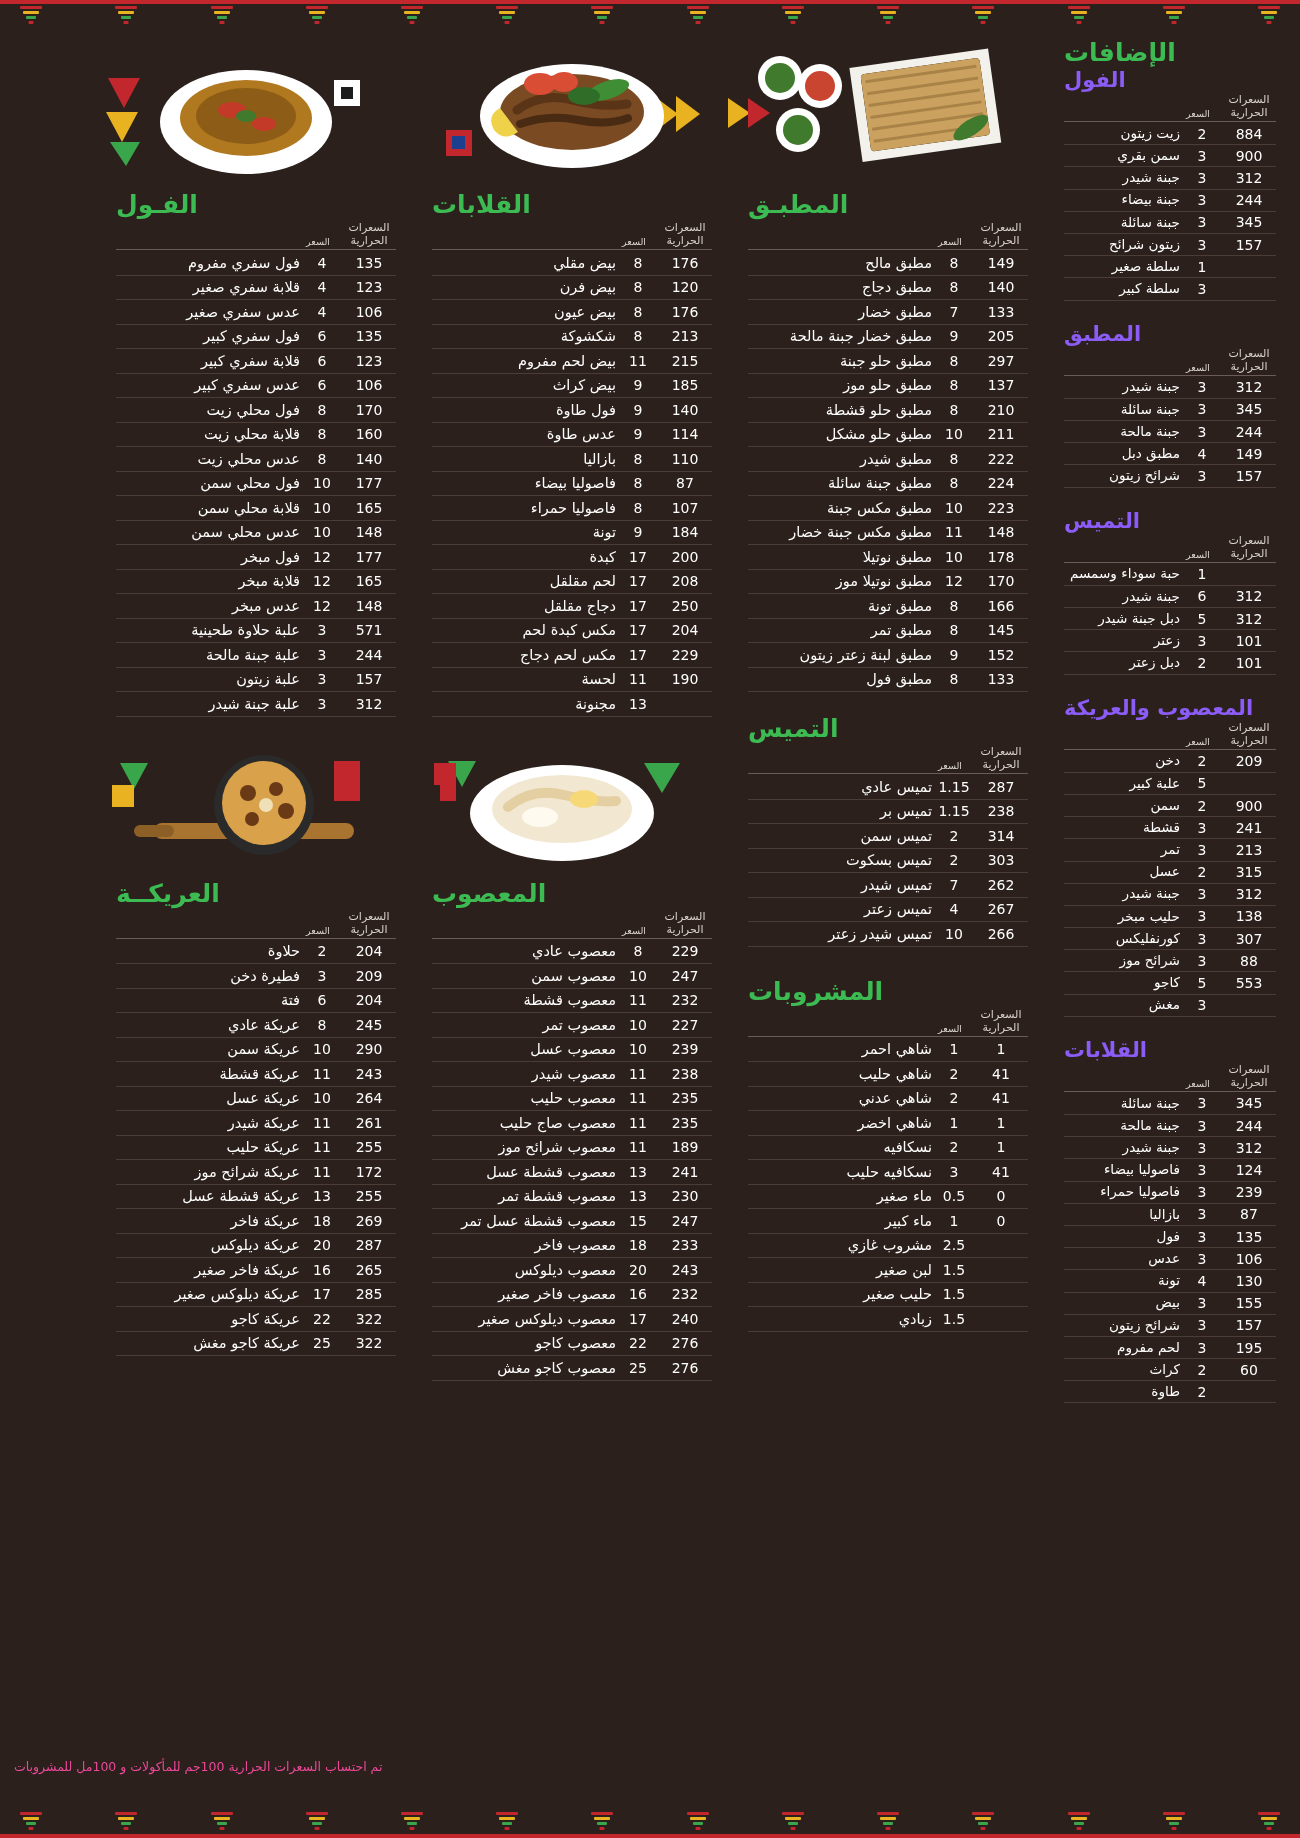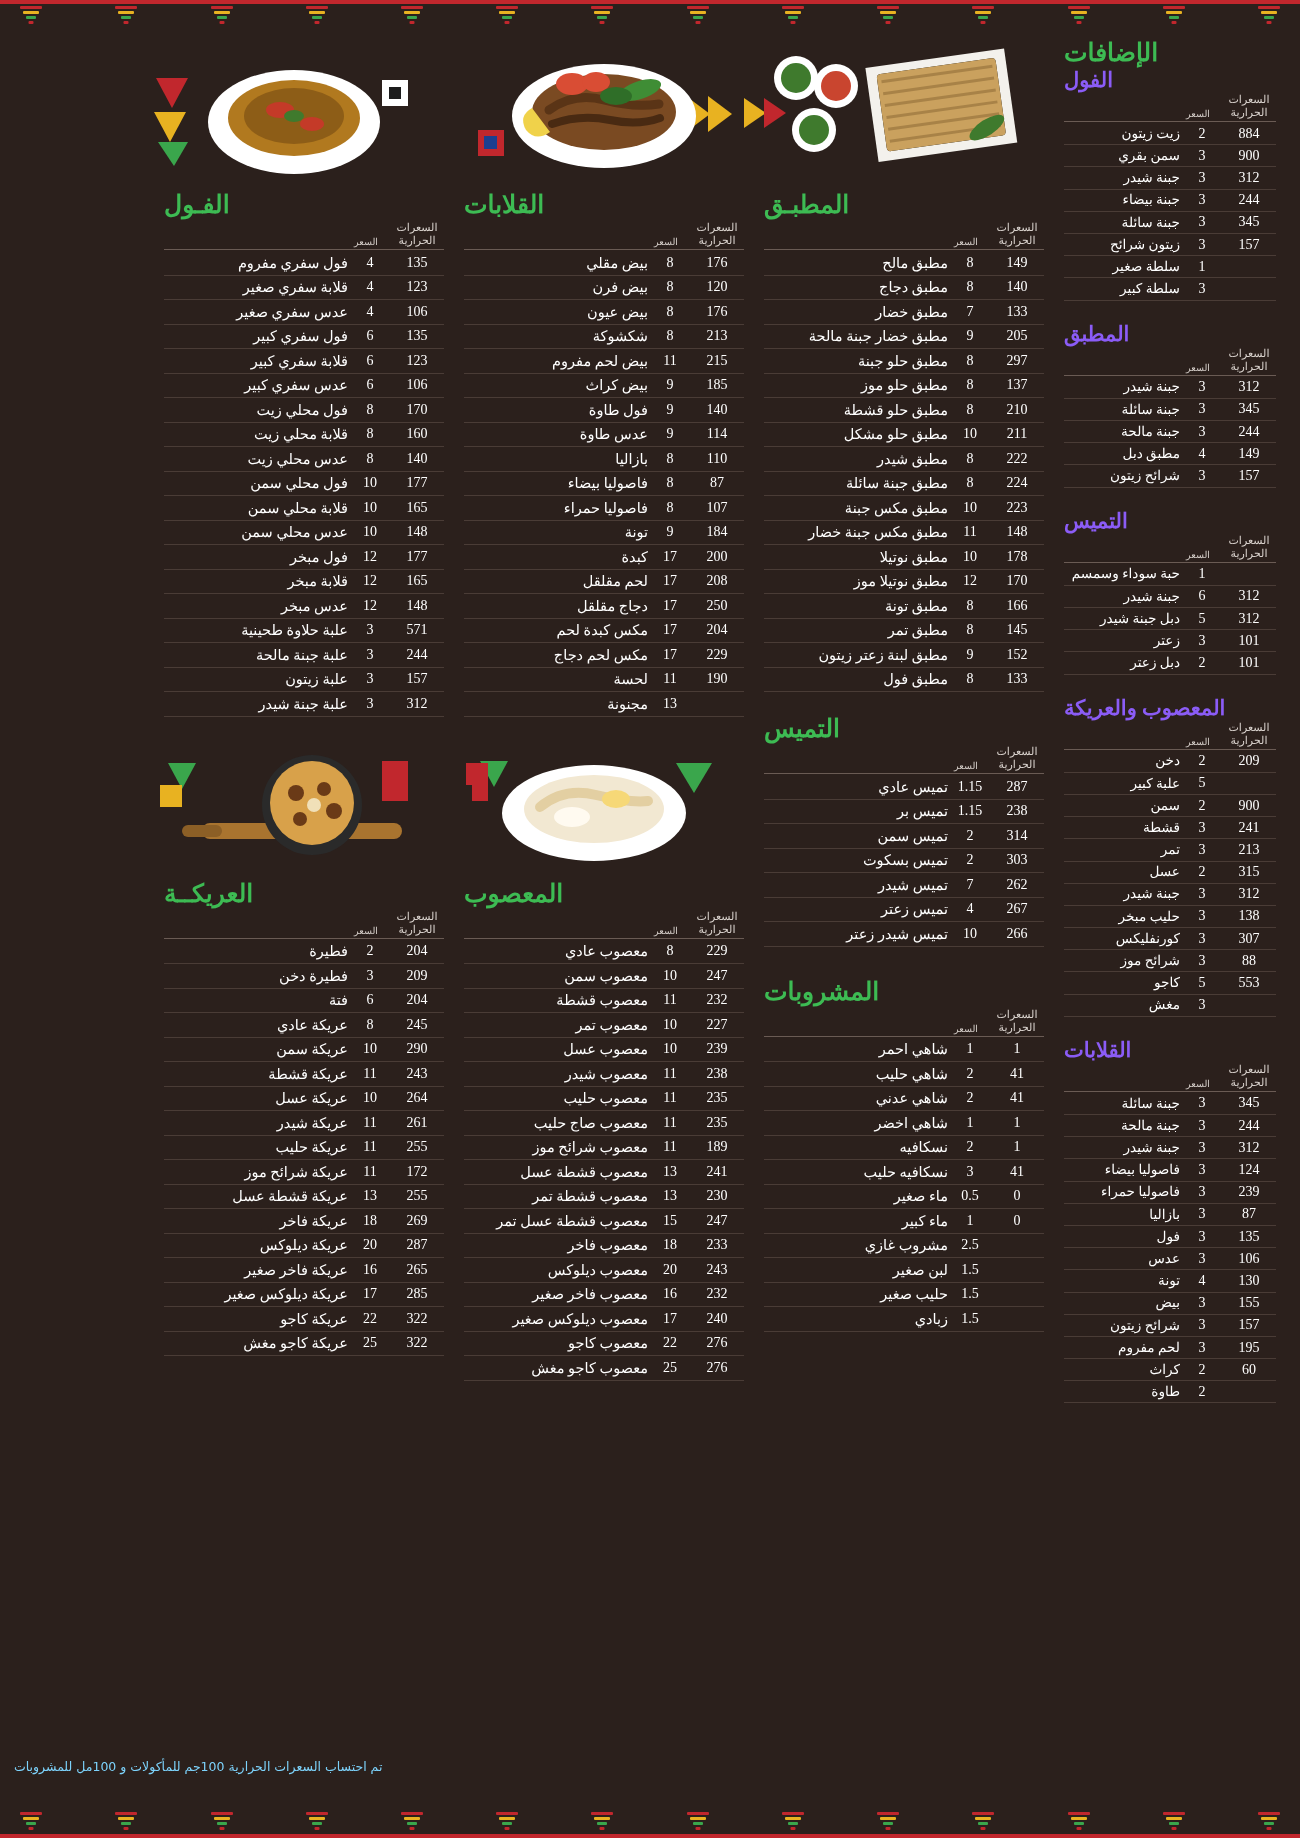--- a/index.html
+++ b/index.html
@@ -37,21 +37,21 @@
   .orn i:nth-child(2){ width:16px; height:3px; top:5px; background:#e8b221; }
   .orn i:nth-child(3){ width:10px; height:3px; top:10px; background:#3aa64c; }
   .orn i:nth-child(4){ width:5px;  height:3px; top:15px; background:#c1272d; }
 
   .page {
     position:absolute; top:30px; left:0; right:0; bottom:30px;
     padding: 8px 14px 0 14px;
   }
 
   
-  .columns { display:flex; gap:0px;font-family:Liberation Serif, serif; }
+  .columns { display:flex; gap:16px; }
   .col { padding:0 10px; }
   .col-addons { width:232px; }
   .col-matbaq { width:300px; }
   .col-qalabat { width:300px; }
   .col-ful { width:300px; }
 
   .sec { margin-bottom:22px; }
 
   .sec-title {
     font-size:25px; font-weight:bold; text-align:left; color:#3dbb53;
@@ -80,21 +80,21 @@
   .row .c-name { flex:1; text-align:right; padding-right:2px; color:#ffffff; }
 
   .dense .row { padding:3.6px 0; font-size:13.6px; }
 
   
   .photo-wrap { position:relative; height:150px; margin-bottom:2px; }
 
   
   .note {
     position:absolute; left:14px; bottom:34px; right:14px;
-    text-align:left; font-size:12.5px; color:#7dd3fc;
+    text-align:left; font-size:12.5px; color:#ec4899;
   }
   .note-inner { direction:rtl; display:inline-block; }
 </style>
 </head>
 <body>
 
 <div class="top-rule"></div>
 <div class="bottom-rule"></div>
 
 <div class="ornament-strip top">
@@ -1165,21 +1165,21 @@
       <div class="sec-title">العريكــة</div>
       <div class="hdr">
         <span class="h-cal">السعرات الحرارية</span>
         <span class="h-price">السعر</span>
         <span class="h-name"></span>
       </div>
       <div>
           <div class="row">
             <span class="c-cal">204</span>
             <span class="c-price">2</span>
-            <span class="c-name">فطيرة</span>
+            <span class="c-name">حلاوة</span>
           </div>
           <div class="row">
             <span class="c-cal">209</span>
             <span class="c-price">3</span>
             <span class="c-name">فطيرة دخن</span>
           </div>
           <div class="row">
             <span class="c-cal">204</span>
             <span class="c-price">6</span>
             <span class="c-name">فتة</span>

